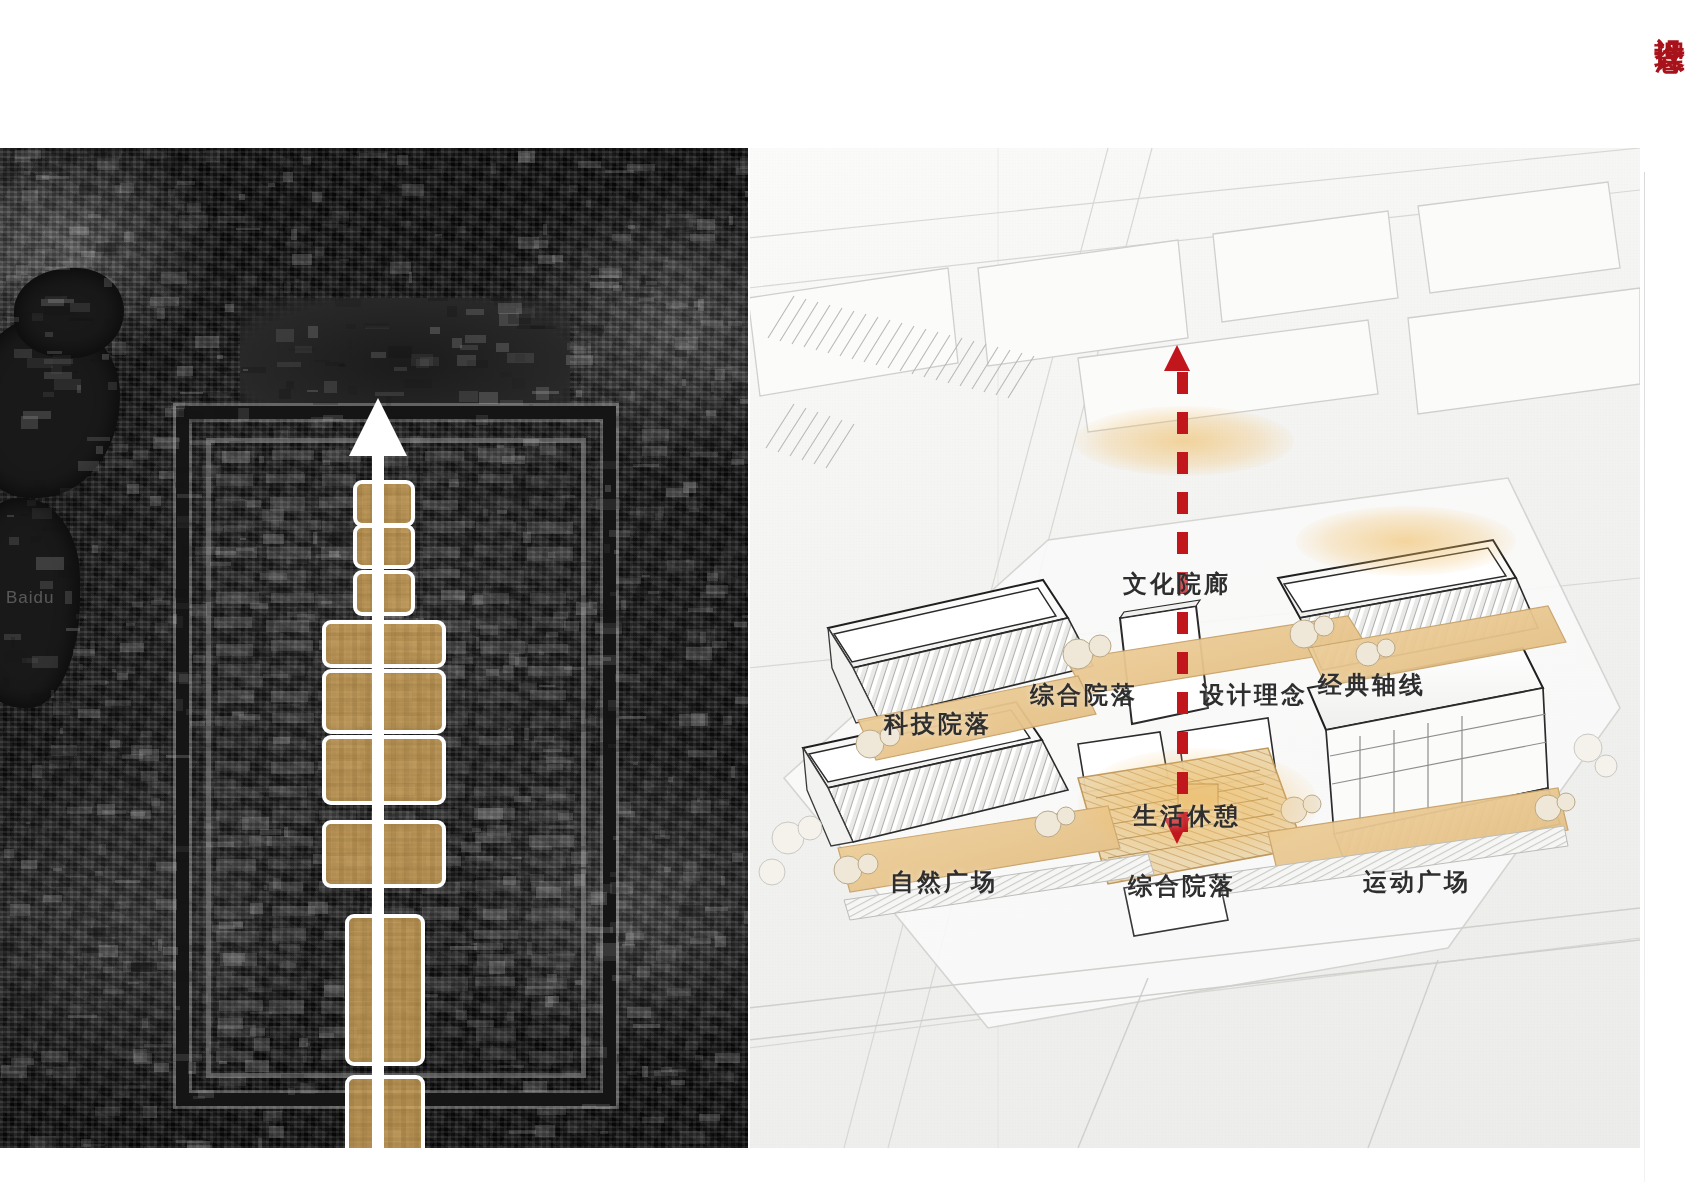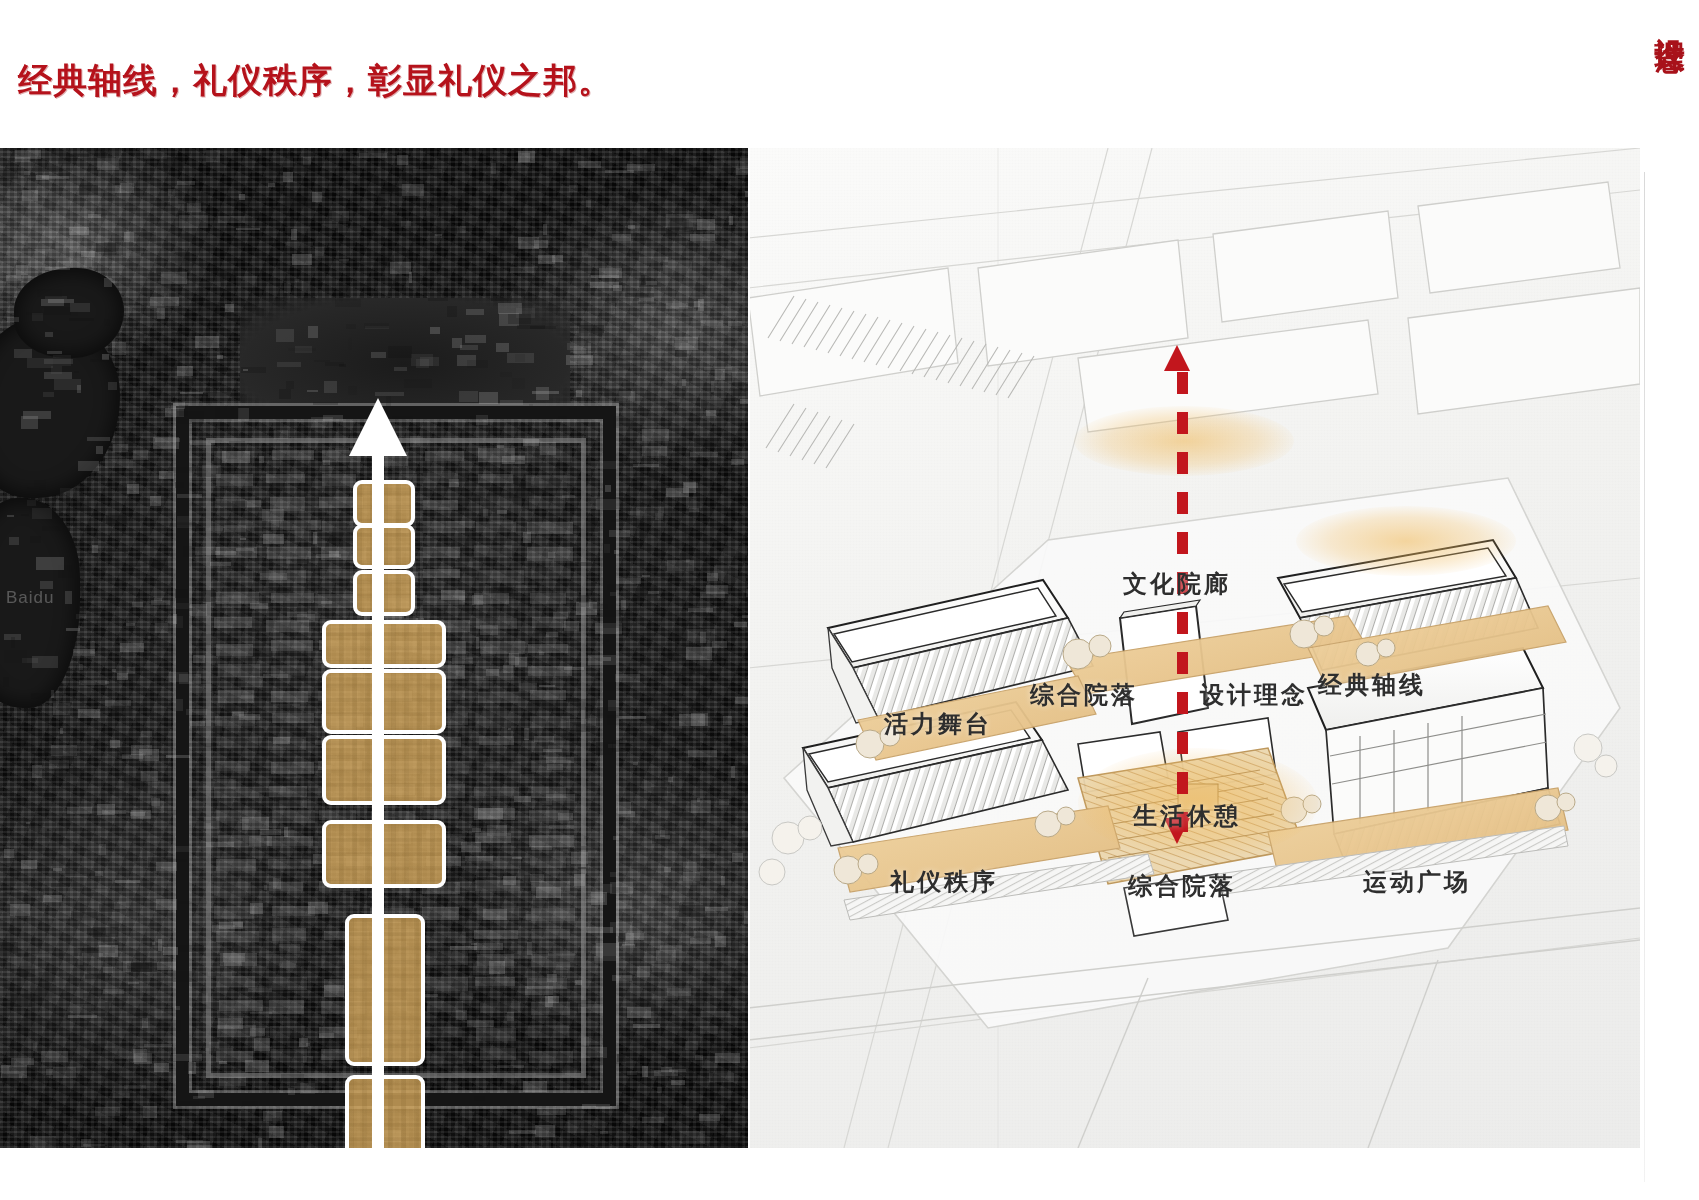--- a/index.html
+++ b/index.html
@@ -206,21 +206,20 @@
     position:absolute; left:748px; top:148px; width:2px; height:1000px;
     background:#ffffff;
   }
 </style>
 </head>
 <body>
 
 <div class="board">
 
   <div class="header">
-    <div class="title-sub">经典轴线，礼仪秩序，彰显礼仪之邦。</div>
   </div>
 
   <div class="sidebar">
     <div class="sidebar-label">设计理念</div>
     <div class="sidebar-rule"></div>
   </div>
 
   <div class="panels">
 
     <div class="aerial">
@@ -1887,23 +1886,23 @@
 
     <div class="red-arrow-up" style="top:197px;"></div>
     <div class="red-axis" style="top:224px;"></div>
     <div class="red-arrow-down" style="top:670px;"></div>
 
     <div id="site-labels">
         <div class="slabel" style="left: 1123px; top: 420px;">文化院廊</div>
         <div class="slabel" style="left: 1030px; top: 531px;">综合院落</div>
         <div class="slabel" style="left: 1200px; top: 531px;">设计理念</div>
         <div class="slabel" style="left: 1318px; top: 521px;">经典轴线</div>
-        <div class="slabel" style="left: 884px; top: 560px;">活力舞台</div>
+        <div class="slabel" style="left: 884px; top: 560px;">科技院落</div>
         <div class="slabel" style="left: 1133px; top: 652px;">生活休憩</div>
-        <div class="slabel" style="left: 890px; top: 718px;">礼仪秩序</div>
+        <div class="slabel" style="left: 890px; top: 718px;">自然广场</div>
         <div class="slabel" style="left: 1128px; top: 722px;">综合院落</div>
         <div class="slabel" style="left: 1363px; top: 718px;">运动广场</div>
       </div>
 
     <div class="aerial-caption" style="bottom:-108px;">
       
       
     </div>
   </div>
 

